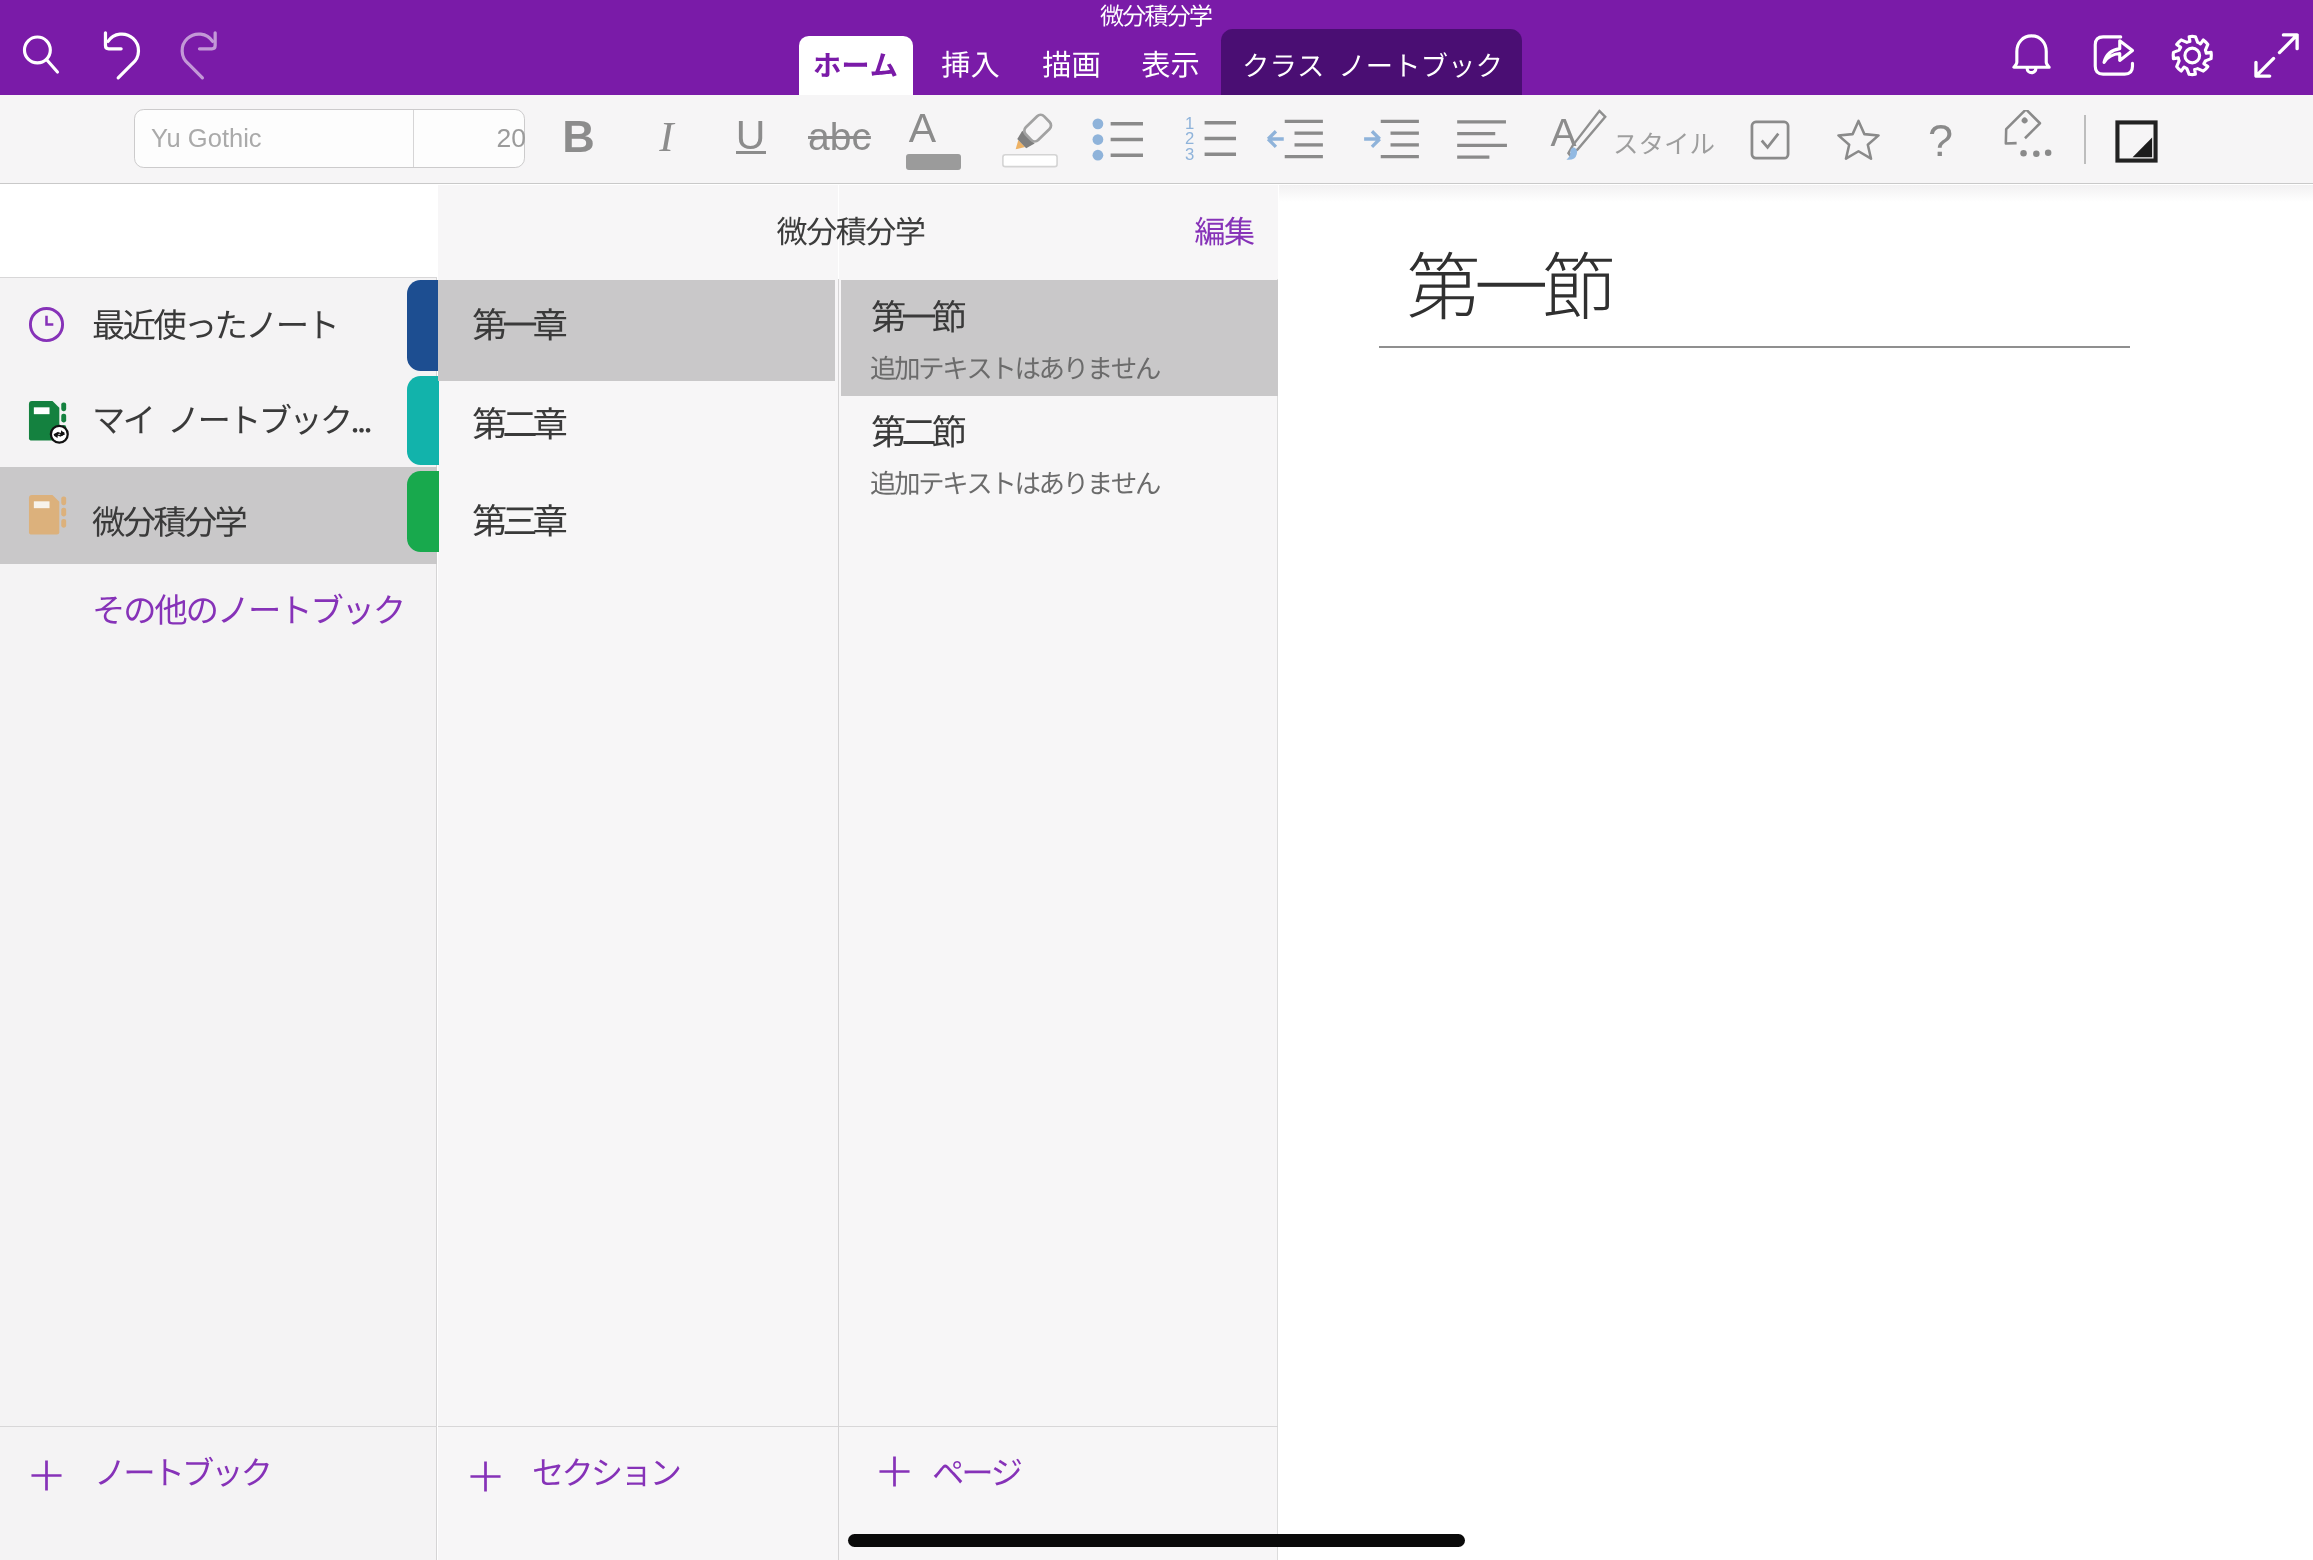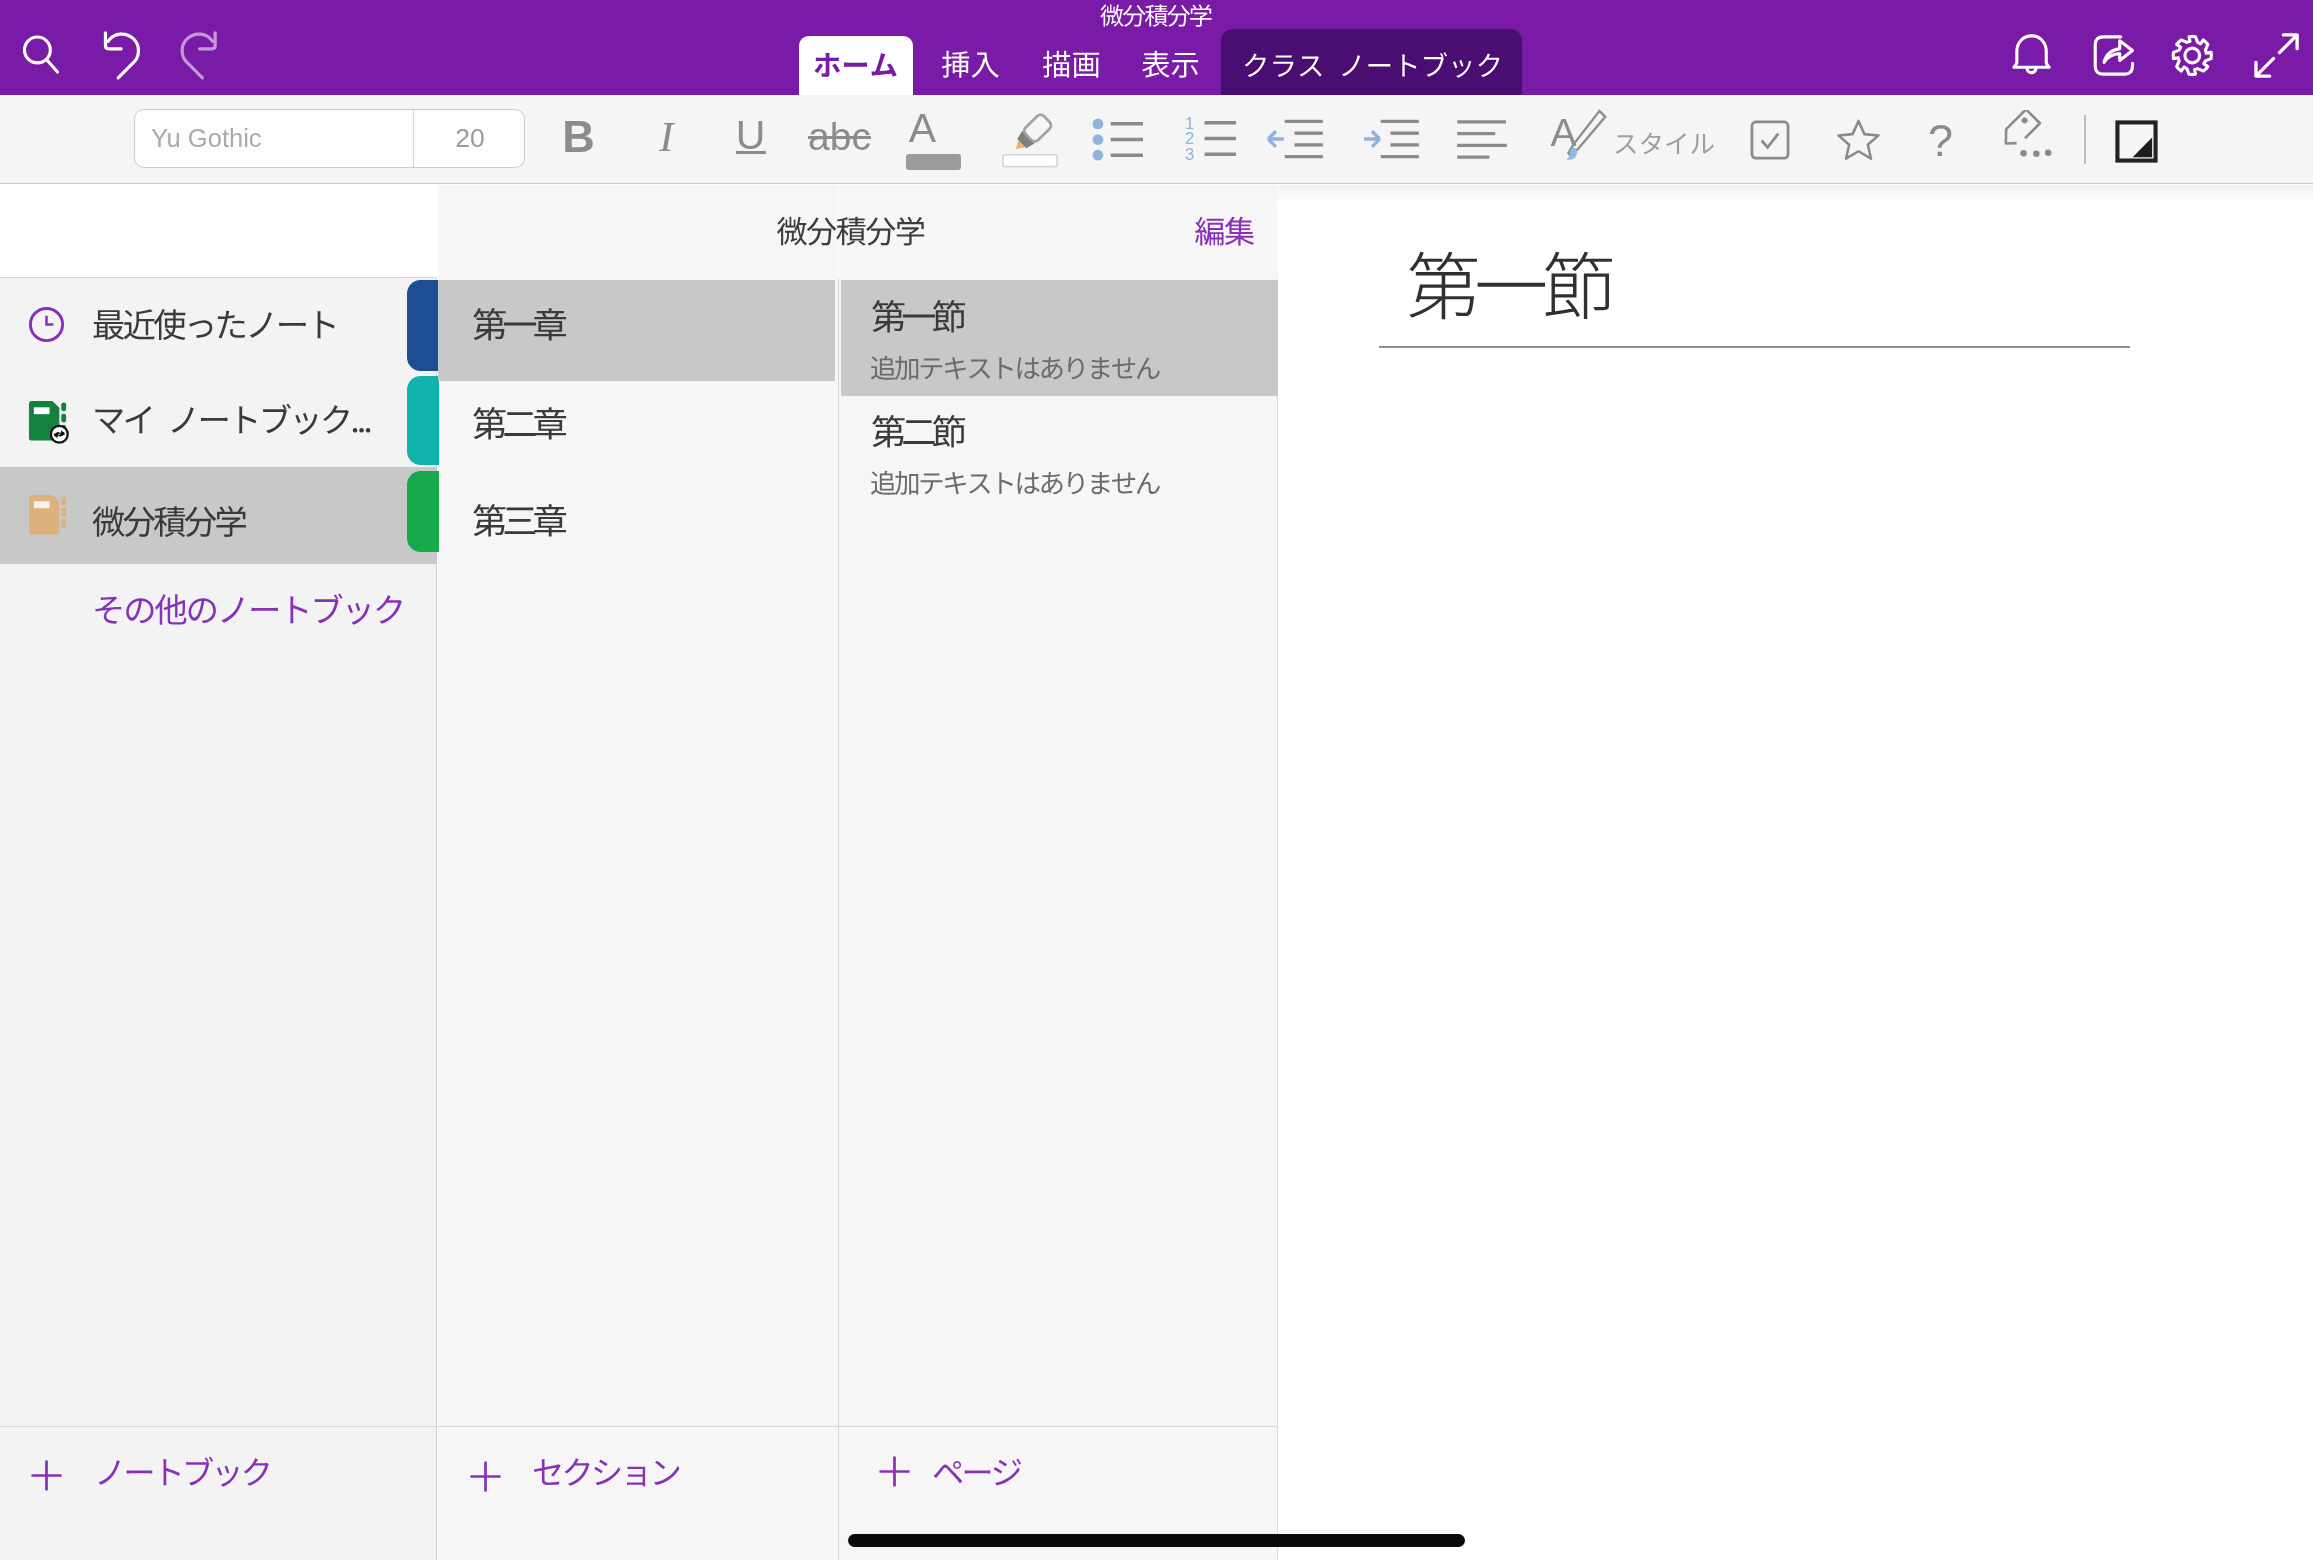--- a/index.html
+++ b/index.html
@@ -147,21 +147,21 @@
 </g>
 <g transform="translate(246,0)" stroke-width="3.4">
  <path d="M30 24 L48 6 M48 6 L34 6 M48 6 L48 20"></path>
  <path d="M24 30 L6 48 M6 48 L20 48 M6 48 L6 34"></path>
 </g>
 </svg>
     <div class="abs" style="left:0;top:95px;width:2313px;height:89px;background:#f6f5f6;border-bottom:1.5px solid #c9c9c9"></div>
     <div class="abs" style="left:134px;top:109px;width:391px;height:59px;background:#fdfdfd;border:1.5px solid #cccbcc;border-radius:9.8px"></div>
     <div class="abs" style="left:413px;top:110px;width:1px;height:57px;background:#d6d5d6"></div>
     <div class="abs" style="left:151px;top:109px;height:59px;line-height:59px;font-size:25.5px;color:#aaa">Yu Gothic</div>
-    <div class="abs" style="left:414px;top:109px;width:112px;height:59px;line-height:59px;font-size:26.5px;color:#9b9b9b;text-align:center">20</div>
+    <div class="abs" style="left:414px;top:109px;width:112px;height:59px;line-height:59px;font-size:26.5px;color:#9b9b9b;text-align:right">20</div>
     <div class="abs" style="left:549px;top:100px;width:59px;height:74px;line-height:74px;font-size:45px;font-weight:bold;color:#8c8c8c;text-align:center">B</div>
     <div class="abs" style="left:637px;top:100px;width:59px;height:74px;line-height:74px;font-size:43px;font-style:italic;font-family:'Liberation Serif',serif;color:#8c8c8c;text-align:center">I</div>
     <div class="abs" style="left:721px;top:98px;width:59px;height:74px;line-height:74px;font-size:41px;color:#8c8c8c;text-align:center">U</div>
     <div class="abs" style="left:736px;top:151px;width:30px;height:2.9px;background:#8c8c8c"></div>
     <div class="abs" style="left:808px;top:100px;width:61px;height:74px;line-height:74px;font-size:39px;color:#8c8c8c;text-align:center;text-decoration:line-through">abc</div>
     <div class="abs" style="left:893px;top:94px;width:59px;height:69px;line-height:69px;font-size:41px;color:#8c8c8c;text-align:center">A</div>
     <div class="abs" style="left:906px;top:154px;width:55px;height:15.7px;background:#9b9b9b;border-radius:2.9px"></div>
     <svg class="abs" style="left:994px;top:106px" width="69" height="69" viewBox="0 0 70 70">
 <rect x="9" y="49.5" width="55" height="12" rx="2.5" fill="#fff" stroke="#d4d4d4" stroke-width="1.6"></rect>
 <g transform="translate(22,44) rotate(-44)">

